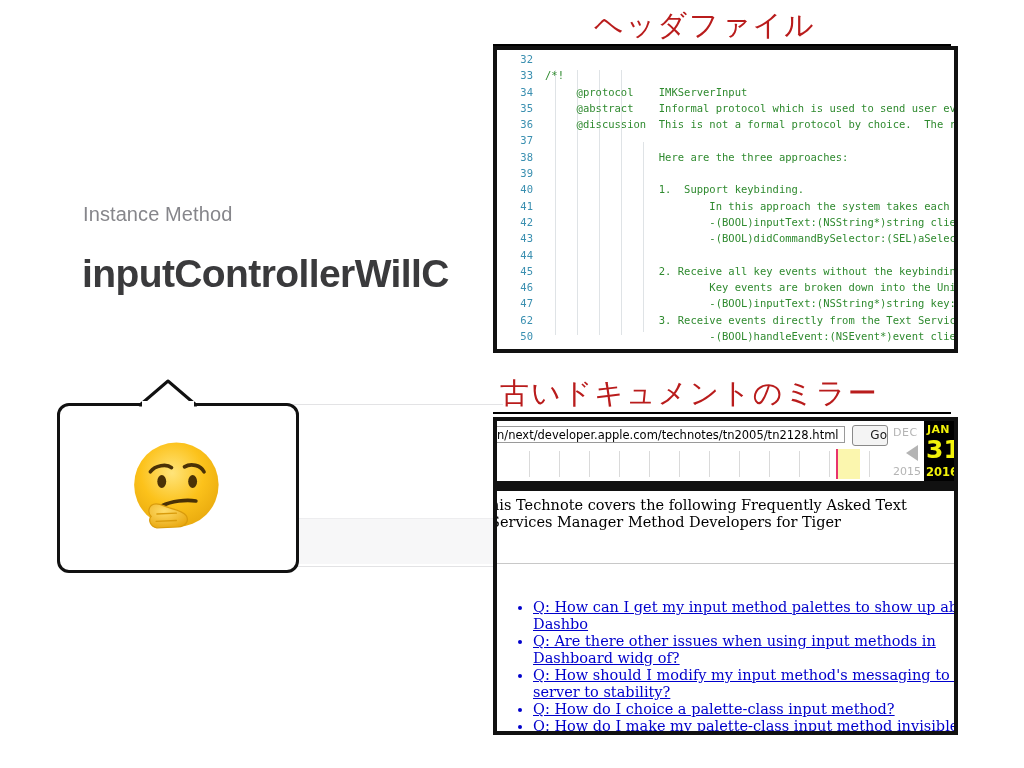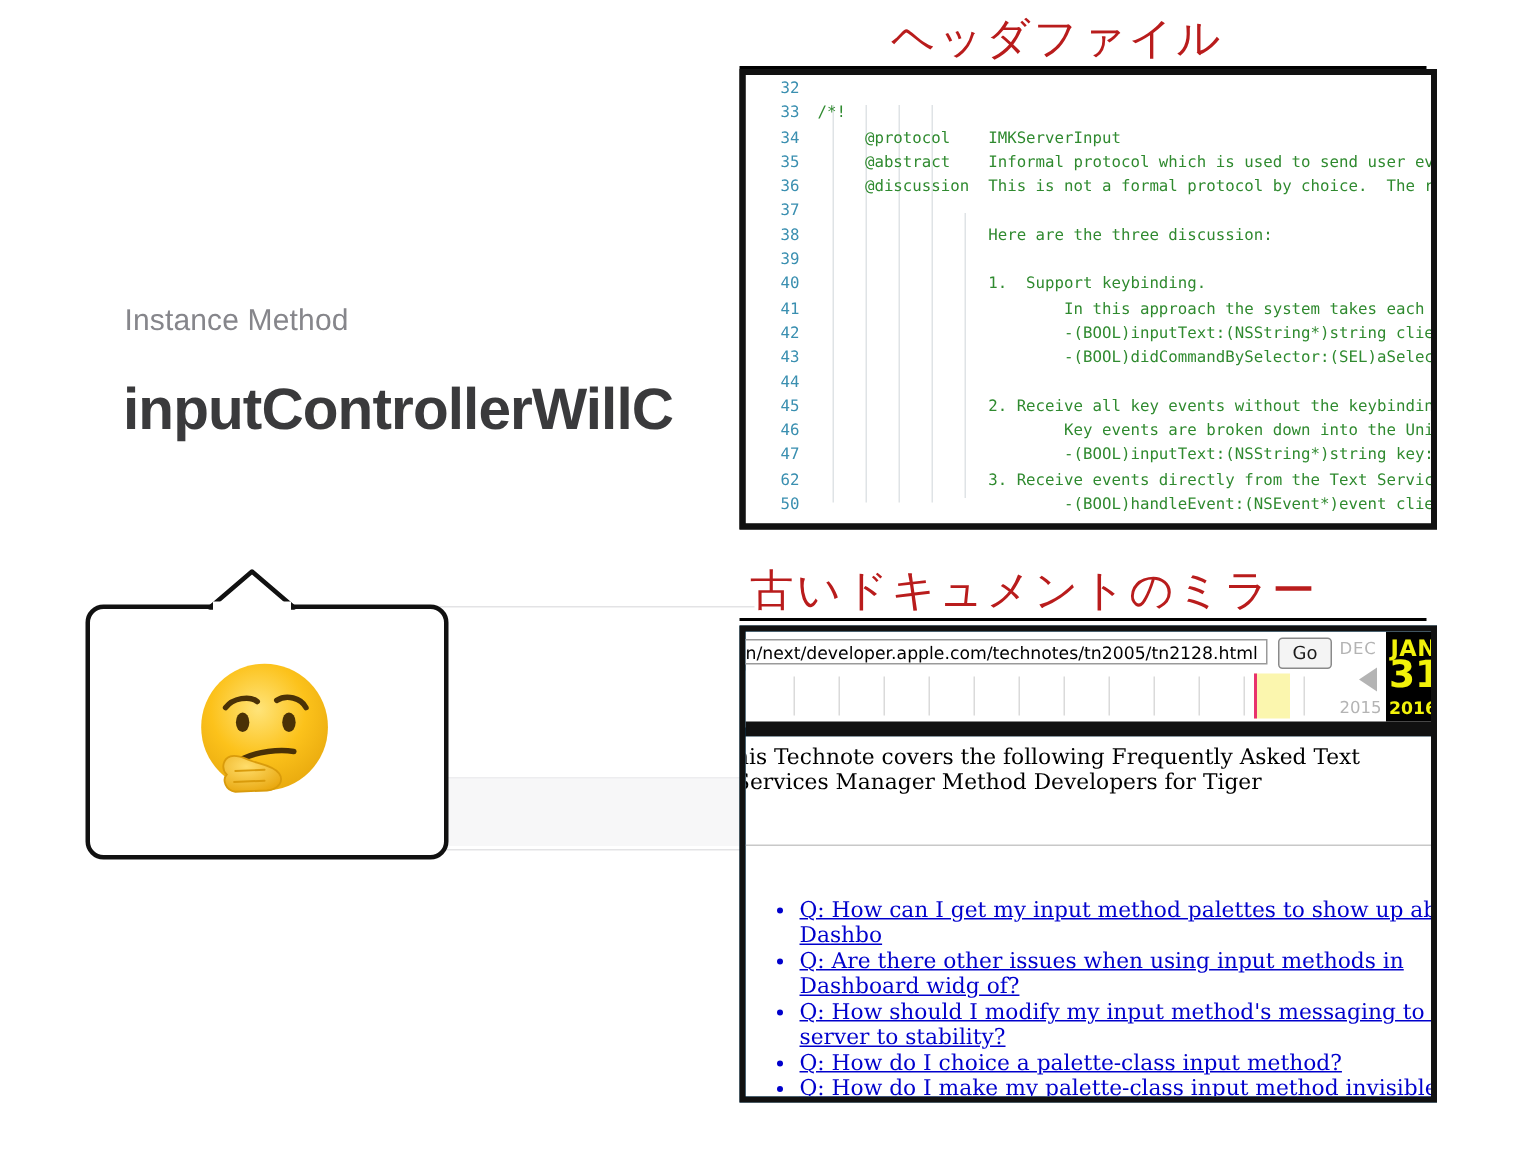--- a/index.html
+++ b/index.html
@@ -156,21 +156,21 @@
   }
   .code-row .src {
     color: #2f8a2f;
   }
 
   
   #browser-window {
     position: absolute;
     left: 493px; top: 417px;
     width: 457px; height: 310px;
-    background: #0c4a6e;
+    background: #15803d;
     border: 4px solid #111111;
     overflow: hidden;
   }
   
   #wb-bar {
     position: absolute;
     left: 0; top: 0;
     width: 457px; height: 64px;
     background: #ffffff;
     overflow: hidden;
@@ -193,21 +193,21 @@
   #wb-go {
     position: absolute;
     left: 355px; top: 4px;
     width: 34px; height: 19px;
     border: 1px solid #8a8a8a;
     border-radius: 3px;
     background: #f4f4f4;
     font-family: "DejaVu Sans", "Liberation Sans", sans-serif;
     font-size: 12px;
     color: #1a1a1a;
-    text-align: center;
+    text-align: right;
     line-height: 19px;
   }
   #wb-prev-label {
     position: absolute;
     left: 396px; top: 5px;
     font-size: 11px;
     color: #b4b4b4;
     font-family: "DejaVu Sans", "Liberation Sans", sans-serif;
     letter-spacing: 0.5px;
   }
@@ -230,21 +230,21 @@
     position: absolute;
     left: 427px; top: 0;
     width: 34px; height: 60px;
     background: #000000;
     color: #f2f20a;
     font-family: "DejaVu Sans", "Liberation Sans", sans-serif;
     text-align: left;
   }
   #wb-cur-month {
     position: absolute; left: 3px; top: 2px;
-    font-size: 15px; font-weight: bold; letter-spacing: 0.3px;
+    font-size: 11px; font-weight: bold; letter-spacing: 0.3px;
   }
   #wb-cur-day {
     position: absolute; left: 2px; top: 14px;
     font-size: 25px; font-weight: bold;
   }
   #wb-cur-year {
     position: absolute; left: 2px; top: 44px;
     font-size: 11.5px; font-weight: bold;
   }
   #wb-timeline {
@@ -376,21 +376,21 @@
     <div class="code-guide" style="left:102px"></div>
     <div class="code-guide" style="left:124px"></div>
     <div class="code-guide" style="left:146px; top:92px; height:190px"></div>
     <div id="code-lines">
         <div class="code-row"><span class="ln">32</span><span class="src"></span></div>
         <div class="code-row"><span class="ln">33</span><span class="src">/*!</span></div>
         <div class="code-row"><span class="ln">34</span><span class="src">     @protocol    IMKServerInput</span></div>
         <div class="code-row"><span class="ln">35</span><span class="src">     @abstract    Informal protocol which is used to send user events to an</span></div>
         <div class="code-row"><span class="ln">36</span><span class="src">     @discussion  This is not a formal protocol by choice.  The reason for</span></div>
         <div class="code-row"><span class="ln">37</span><span class="src"></span></div>
-        <div class="code-row"><span class="ln">38</span><span class="src">                  Here are the three discussion:</span></div>
+        <div class="code-row"><span class="ln">38</span><span class="src">                  Here are the three approaches:</span></div>
         <div class="code-row"><span class="ln">39</span><span class="src"></span></div>
         <div class="code-row"><span class="ln">40</span><span class="src">                  1.  Support keybinding.</span></div>
         <div class="code-row"><span class="ln">41</span><span class="src">                          In this approach the system takes each keydown and</span></div>
         <div class="code-row"><span class="ln">42</span><span class="src">                          -(BOOL)inputText:(NSString*)string client:(id)send</span></div>
         <div class="code-row"><span class="ln">43</span><span class="src">                          -(BOOL)didCommandBySelector:(SEL)aSelector client:</span></div>
         <div class="code-row"><span class="ln">44</span><span class="src"></span></div>
         <div class="code-row"><span class="ln">45</span><span class="src">                  2. Receive all key events without the keybinding, but do "</span></div>
         <div class="code-row"><span class="ln">46</span><span class="src">                          Key events are broken down into the Unicodes, the</span></div>
         <div class="code-row"><span class="ln">47</span><span class="src">                          -(BOOL)inputText:(NSString*)string key:(NSInteger)</span></div>
         <div class="code-row"><span class="ln">62</span><span class="src">                  3. Receive events directly from the Text Services Manager</span></div>

